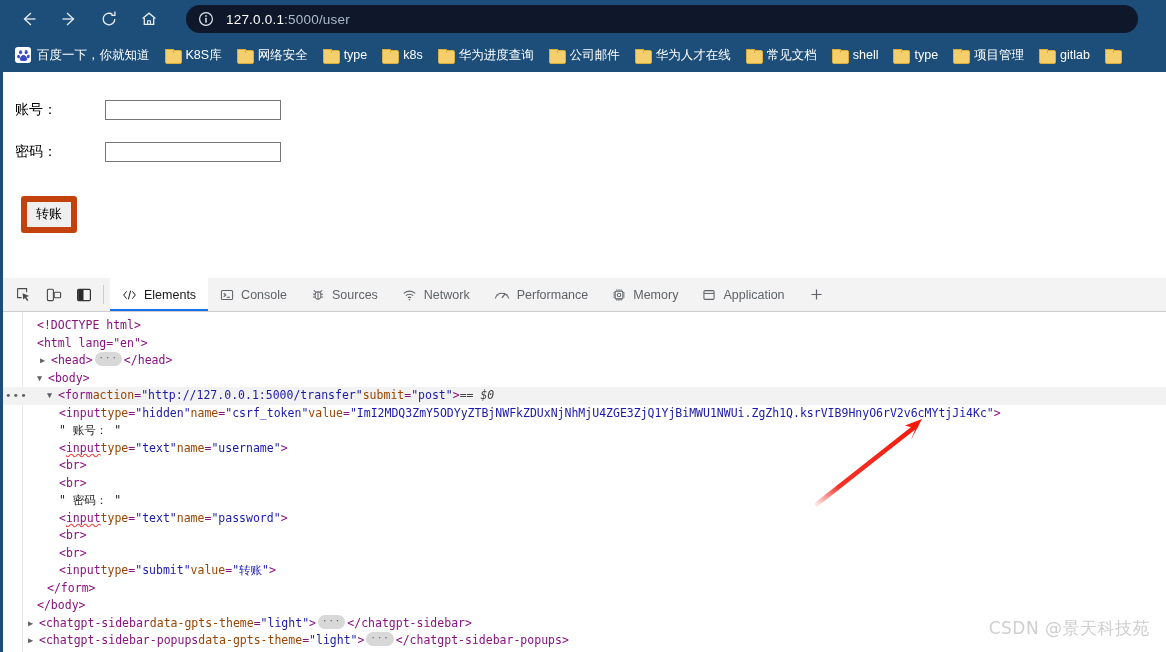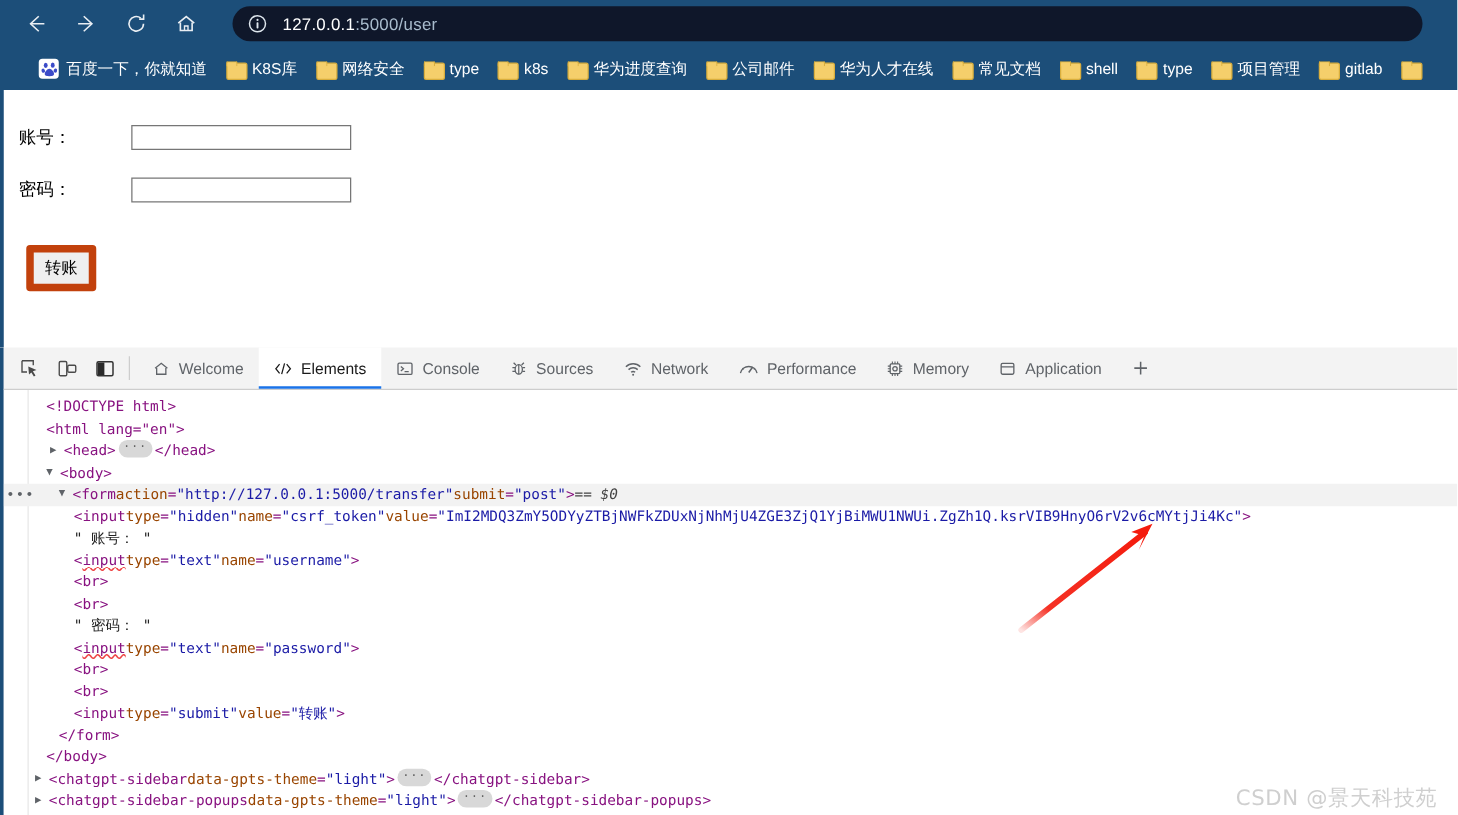--- a/index.html
+++ b/index.html
@@ -26,21 +26,21 @@
     margin-left:14px; height:28px; flex:0 0 auto; width:952px;
     background:#0f172a; border-radius:14px; display:flex; align-items:center;
     padding:0 12px; cursor:text;
   }
   #omnibox .info-ico { margin-right:12px; display:flex; }
   #url-text { font-size:13.5px; color:#a9bccd; letter-spacing:.2px; white-space:nowrap; }
   #url-text .host { color:#ffffff; }
 
   
   #bookmarks-bar {
-    height:34px; display:flex; align-items:center; padding-left:24px; gap:1px;
+    height:34px; display:flex; align-items:center; padding-left:8px; gap:1px;
     overflow:hidden; white-space:nowrap;
   }
   .bm {
     display:flex; align-items:center; gap:6px; padding:3px 7px; border-radius:4px;
     cursor:pointer; flex:0 0 auto;
   }
   .bm-label { font-size:12.5px; color:#ffffff; }
   .folder-ico {
     width:15px; height:13px; position:relative; flex:0 0 auto;
   }
@@ -129,21 +129,21 @@
   .squiggle { text-decoration:underline wavy #e44; text-decoration-skip-ink:none; }
   .ellipsis-chip {
     display:inline-block; background:#d8d8d8; color:#5a5a5a; border-radius:7px;
     font-size:9px; line-height:9px; padding:2px 4px 3px; margin:0 2px; vertical-align:2px;
     letter-spacing:1px;
   }
 
   
   #annotation-arrow { position:absolute; left:795px; top:405px; pointer-events:none; }
   #watermark {
-    position:absolute; right:16px; bottom:2px; color:#cfcfcf; font-size:17px;
+    position:absolute; right:16px; bottom:12px; color:#cfcfcf; font-size:17px;
     font-family:"DejaVu Sans", sans-serif; letter-spacing:.5px; user-select:none;
   }
 </style>
 </head>
 <body>
 
 <div id="browser-chrome">
 
   <div id="nav-bar">
     <div class="nav-btn">
@@ -279,29 +279,20 @@
       </svg>
     </div>
     <div class="dt-icon-btn">
       <svg width="16" height="16" viewBox="0 0 16 16">
         <rect x="1.6" y="2.4" width="12.8" height="11.2" rx="1.2" fill="none" stroke="#333" stroke-width="1.2"></rect>
         <rect x="2.2" y="3" width="5.3" height="10" fill="#2a2a2a"></rect>
       </svg>
     </div>
     <div class="dt-sep"></div>
 
-    <div class="dt-tab">
-      <span class="glyph">
-        <svg width="14" height="14" viewBox="0 0 16 16">
-          <path d="M2.4 7.6 L8 3 L13.6 7.6" fill="none" stroke="#5f6368" stroke-width="1.2"></path>
-          <path d="M3.8 7.2 V13 H12.2 V7.2" fill="none" stroke="#5f6368" stroke-width="1.2"></path>
-        </svg>
-      </span>
-      <span>Welcome</span>
-    </div>
 
     <div class="dt-tab active">
       <span class="glyph">
         <svg width="15" height="14" viewBox="0 0 18 16">
           <path d="M5.6 3.6 L2 8 L5.6 12.4" fill="none" stroke="#1a1a1a" stroke-width="1.2"></path>
           <path d="M12.4 3.6 L16 8 L12.4 12.4" fill="none" stroke="#1a1a1a" stroke-width="1.2"></path>
           <path d="M10.4 2.8 L7.6 13.2" fill="none" stroke="#1a1a1a" stroke-width="1.2"></path>
         </svg>
       </span>
       <span>Elements</span>

